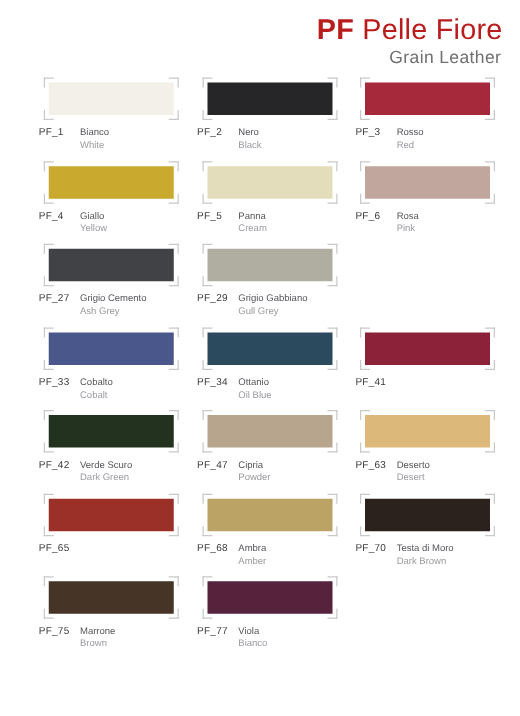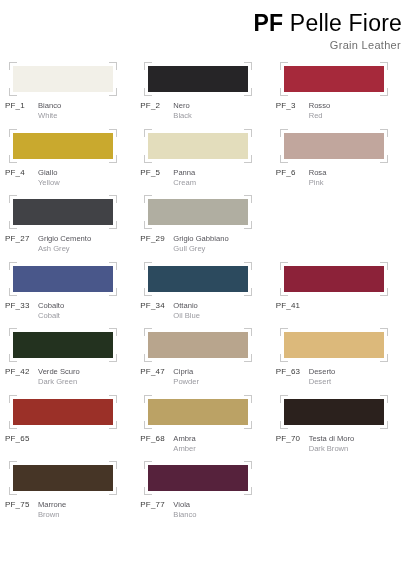--- a/index.html
+++ b/index.html
@@ -18,43 +18,43 @@
 
   
   .header {
     padding: 10px 14px 0 0;
     text-align: right;
   }
   .brand {
     font-size: 23px;
     line-height: 27px;
     letter-spacing: 0.2px;
-    color: #000000;
+    color: #b91c1c;
     white-space: nowrap;
   }
   .brand .brand-mark {
     font-weight: 700;
   }
   .brand .brand-word {
     font-weight: 300;
   }
   .subtitle {
-    font-size: 11px;
+    font-size: 14px;
     line-height: 15px;
     font-weight: 300;
     color: #6f6f6f;
     letter-spacing: 0.3px;
     margin-top: 1px;
     padding-right: 1px;
   }
 
   
   .grid {
     margin-top: 13px;
-    padding: 0 8px 0 2px;
+    padding: 0 8px 0 28px;
   }
   .row {
     display: flex;
     width: 100%;
     height: 66.5px;
   }
   .cell {
     width: 33.3333%;
     box-sizing: border-box;
     padding-left: 2px;

